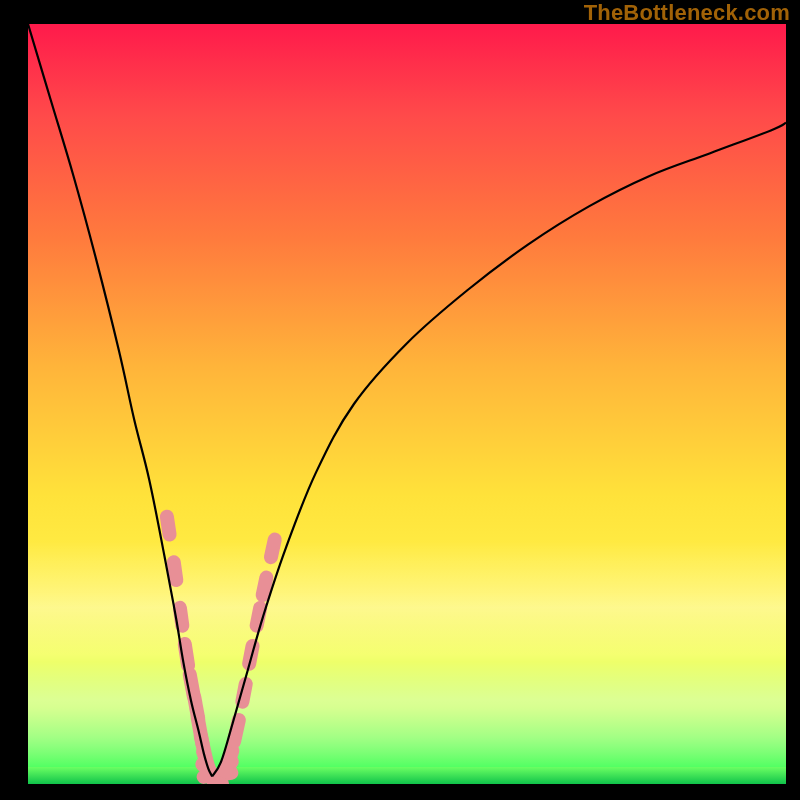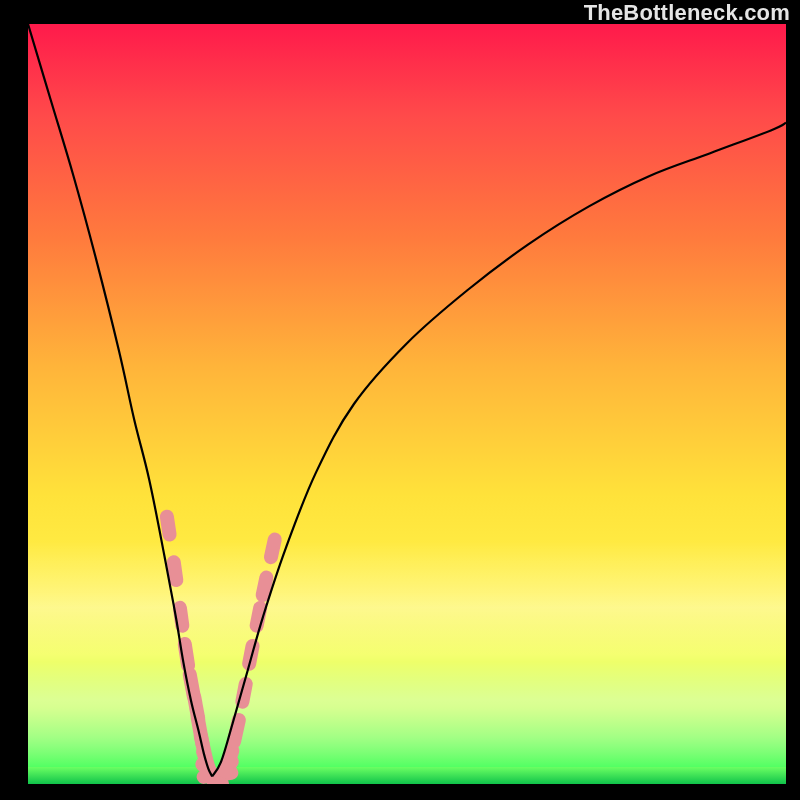--- a/index.html
+++ b/index.html
@@ -51,21 +51,21 @@
       rgba(255,255,255,0.0) 0%,
       rgba(255,255,255,0.28) 35%,
       rgba(255,255,255,0.18) 70%,
       rgba(255,255,255,0.0) 100%);
     pointer-events: none;
   }
   .watermark {
     position: absolute;
     top: 2px; right: 10px;
     font: 600 22px/1 Arial, Helvetica, sans-serif;
-    color: #e5e5e5;
+    color: #a16207;
     letter-spacing: 0.2px;
     user-select: none;
   }
   svg.curves {
     position: absolute; inset: 0;
     width: 100%; height: 100%;
     overflow: visible;
   }
   .curve { fill: none; stroke: #000; stroke-width: 2.2; }
   .dot-seg {

